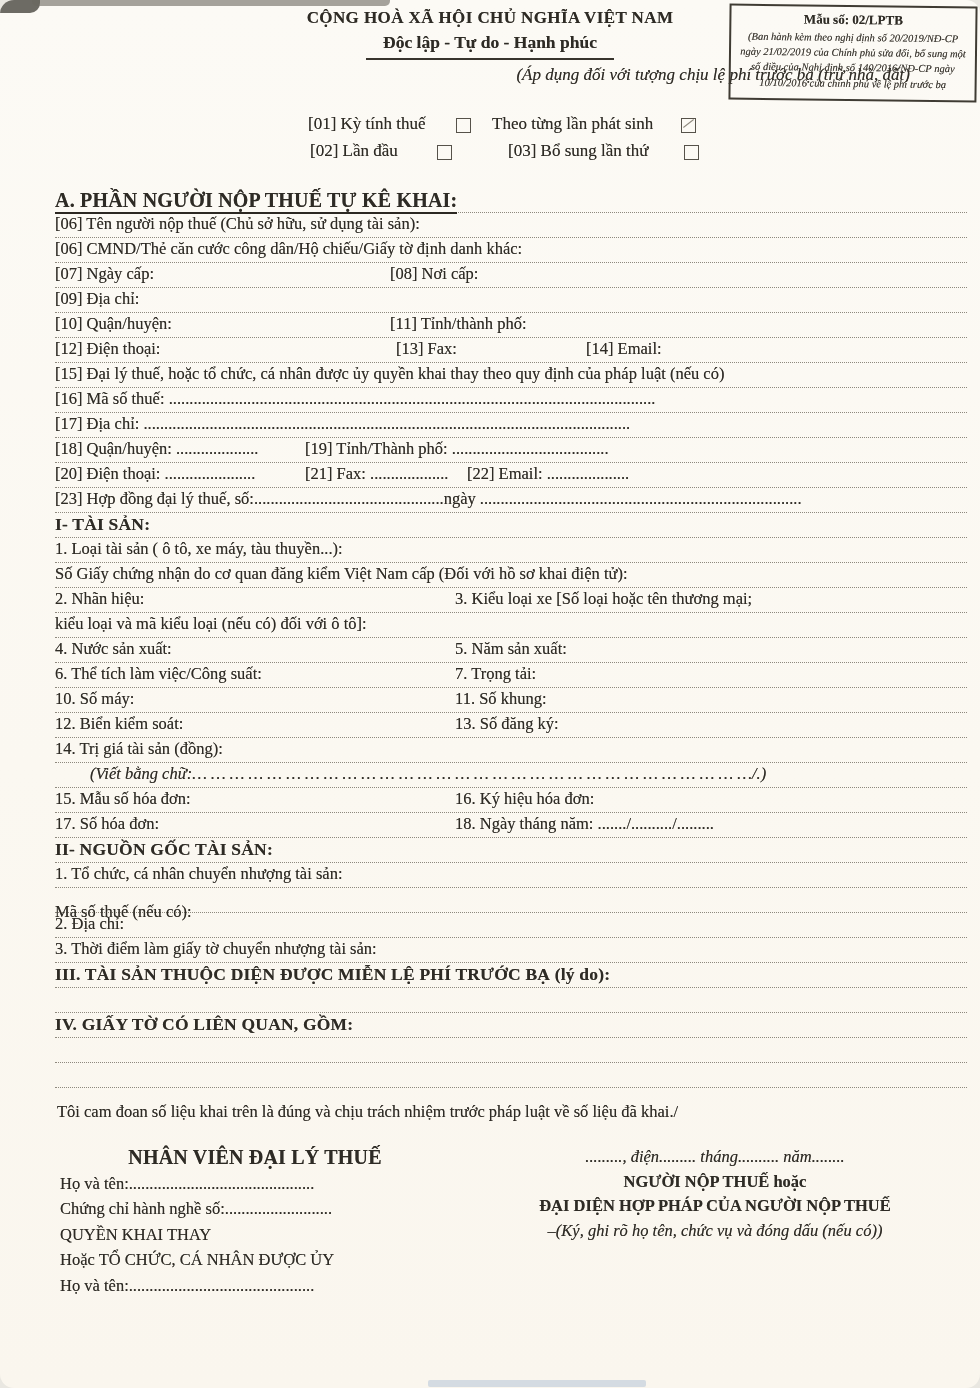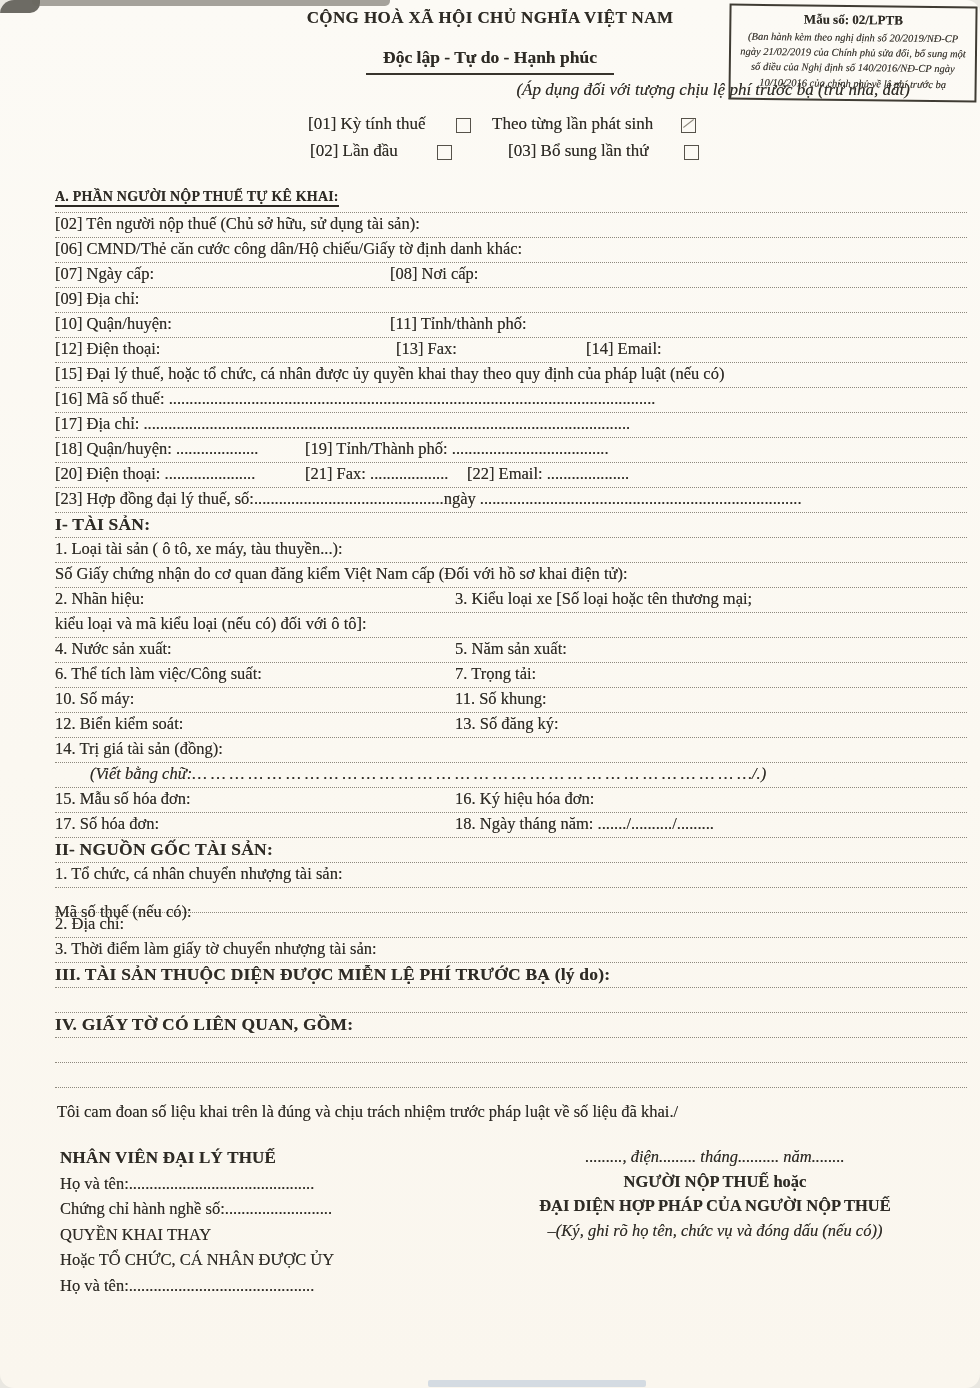--- a/index.html
+++ b/index.html
@@ -11,45 +11,45 @@
     text-shadow:0 0 .4px rgba(46,42,36,.55);
     border-radius:14px;
   }
   
   .top-blob{position:absolute;left:0;top:0;width:40px;height:13px;background:#54514a;opacity:.85;border-bottom-right-radius:10px;}
   .top-streak{position:absolute;left:32px;top:0;width:358px;height:6px;background:#6b675f;opacity:.6;border-radius:0 0 5px 5px;}
   .bottom-bar{position:absolute;left:428px;top:1380px;width:218px;height:7px;background:#aebfd6;opacity:.5;border-radius:2px;}
   
   .header{position:absolute;top:8px;left:70px;width:840px;text-align:center;}
   .h1{font-weight:bold;font-size:17px;letter-spacing:.4px;}
-  .h2{font-weight:bold;font-size:17.5px;margin-top:19px;}
+  .h2{font-weight:bold;font-size:17.5px;margin-top:4px;}
   .motto-rule{width:248px;height:2px;background:#38342d;margin:5px auto 0;}
   .title{font-weight:bold;font-size:20.5px;letter-spacing:.6px;margin-top:13px;}
   .subtitle{font-style:italic;font-size:17px;margin-top:5px;text-align:right;}
   
   .meta-box{position:absolute;top:5px;left:729px;width:232px;border:2px solid #3f3b33;padding:5px 6px 8px;text-align:center;transform:rotate(.7deg);}
   .mb-title{font-weight:bold;font-size:13px;}
   .mb-note{font-style:italic;font-size:10.5px;line-height:1.45;margin-top:2px;color:#3a362f;}
   
   #optlines{position:absolute;top:114px;left:0;width:980px;font-size:17px;}
   .optline{position:relative;height:27px;padding-left:48px;}
   .optline .lbl{position:absolute;top:0;white-space:nowrap;}
   .cb{position:absolute;top:4px;width:13px;height:13px;border:1.5px solid #56524a;}
   .cb.checked::after{content:"";position:absolute;left:0;top:4px;width:13px;border-top:1.6px solid #8f897e;transform:rotate(-38deg);}
   
   #rows{position:absolute;top:188px;left:55px;width:912px;font-size:16.5px;}
   .frow{position:relative;height:24px;border-bottom:1px dotted #8e897e;}
   .frow .cell{position:absolute;top:1px;white-space:nowrap;}
-  .frow.sa .cell{font-weight:bold;font-size:14px;letter-spacing:.2px;border-bottom:2px solid #2c2822;}
+  .frow.sa .cell{font-weight:bold;font-size:20px;letter-spacing:.2px;border-bottom:2px solid #2c2822;}
   .frow.sec .cell{font-weight:bold;font-size:17.5px;letter-spacing:.2px;}
   .frow.it .cell{font-style:italic;}
   
   .commitment{position:absolute;top:1102px;left:57px;font-size:16.5px;}
   .sig-left{position:absolute;top:1145px;left:60px;width:390px;font-size:16.5px;line-height:25.5px;}
-  .sig-left .sig-title{font-weight:bold;font-size:17px;letter-spacing:.2px;}
+  .sig-left .sig-title{font-weight:bold;font-size:20px;letter-spacing:.2px;text-align:center;}
   .sig-right{position:absolute;top:1145px;left:480px;width:470px;text-align:center;font-size:16.5px;line-height:24.5px;}
   .sig-right .sig-date{font-style:italic;}
   .sig-right .sig-title{font-weight:bold;}
   .sig-right .sig-note{font-style:italic;}
 </style>
 </head>
 <body>
 
 <div class="page">
 
@@ -81,21 +81,21 @@
         <span class="lbl" style="left: 508px;">[03]  Bổ sung lần thứ</span>
         <span class="cb" style="left: 684px;"></span>
       </div>
     </div>
 
   <div id="rows">
       <div class="frow sa">
         <span class="cell" style="left: 0px;">A. PHẦN NGƯỜI NỘP THUẾ TỰ KÊ KHAI:</span>
       </div>
       <div class="frow">
-        <span class="cell" style="left: 0px;">[02] Tên người nộp thuế (Chủ sở hữu, sử dụng tài sản):</span>
+        <span class="cell" style="left: 0px;">[06] Tên người nộp thuế (Chủ sở hữu, sử dụng tài sản):</span>
       </div>
       <div class="frow">
         <span class="cell" style="left: 0px;">[06] CMND/Thẻ căn cước công dân/Hộ chiếu/Giấy tờ định danh khác:</span>
       </div>
       <div class="frow">
         <span class="cell" style="left: 0px;">[07] Ngày cấp:</span>
         <span class="cell" style="left: 335px;">[08] Nơi cấp:</span>
       </div>
       <div class="frow">
         <span class="cell" style="left: 0px;">[09] Địa chỉ:</span>

